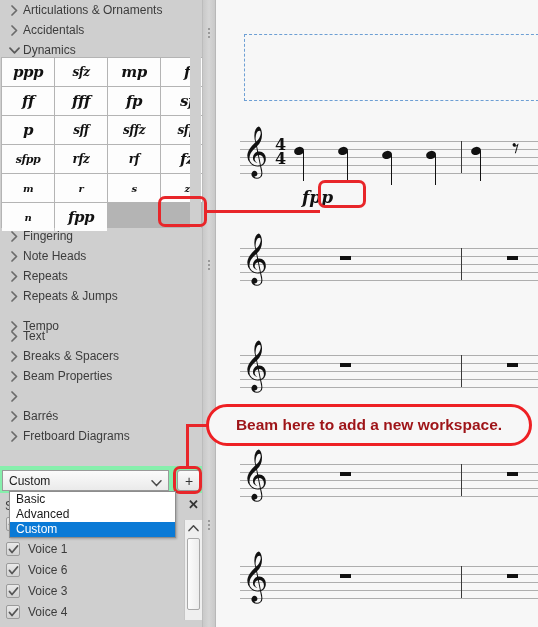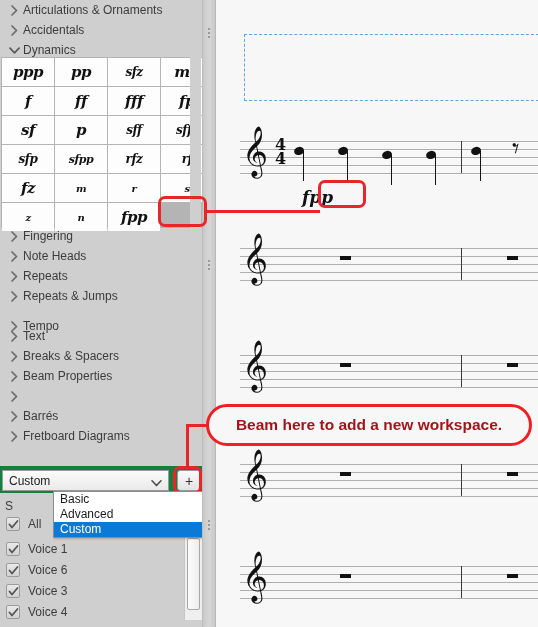--- a/index.html
+++ b/index.html
@@ -12,21 +12,21 @@
   #root {
     position: relative;
     width: 538px; height: 627px;
     background: #d4d0c8;
   }
 
   
   #palette-panel {
     position: absolute; left: 0; top: 0;
     width: 202px; height: 627px;
-    background: #15803d;
+    background: #86efac;
     overflow: hidden;
   }
   #palette-tree {
     position: absolute; left: 0; top: 0;
     width: 202px; height: 466px;
     background: #cfcfcf;
   }
   .tree-row {
     position: relative;
     height: 20px;
@@ -108,21 +108,20 @@
   
   #workspace-dropdown {
     position: absolute;
     left: 9px; top: 491px;
     width: 167px;
     background: #ffffff;
     border: 1px solid #8d8d8d;
     box-sizing: border-box;
     z-index: 40;
     box-shadow: 1px 1px 2px rgba(0,0,0,.22);
-    margin-left: 44px;
   }
   .dd-item {
     height: 15px;
     line-height: 15px;
     padding-left: 6px;
     font-size: 12px;
     color: #1a1a1a;
     white-space: nowrap;
   }
   .dd-item.selected {
@@ -375,21 +374,20 @@
         <span class="tw">
           <svg width="11" height="11" viewBox="0 0 11 11">
               <path d="M1 3.2 L5.5 7.8 L10 3.2" fill="none" stroke="#5a5a5a" stroke-width="1.7" stroke-linecap="round" stroke-linejoin="round"></path>
             </svg>
         </span>
         <span class="tree-label">Dynamics</span>
       </div>
 
       <div id="dyn-grid">
         <div class="dyn-cell">ppp</div>
-        <div class="dyn-cell">pp</div>
         <div class="dyn-cell small">sfz</div>
         <div class="dyn-cell">mp</div>
 
         <div class="dyn-cell">f</div>
         <div class="dyn-cell">ff</div>
         <div class="dyn-cell">fff</div>
 
         <div class="dyn-cell">fp</div>
         <div class="dyn-cell">sf</div>
         <div class="dyn-cell">p</div>

